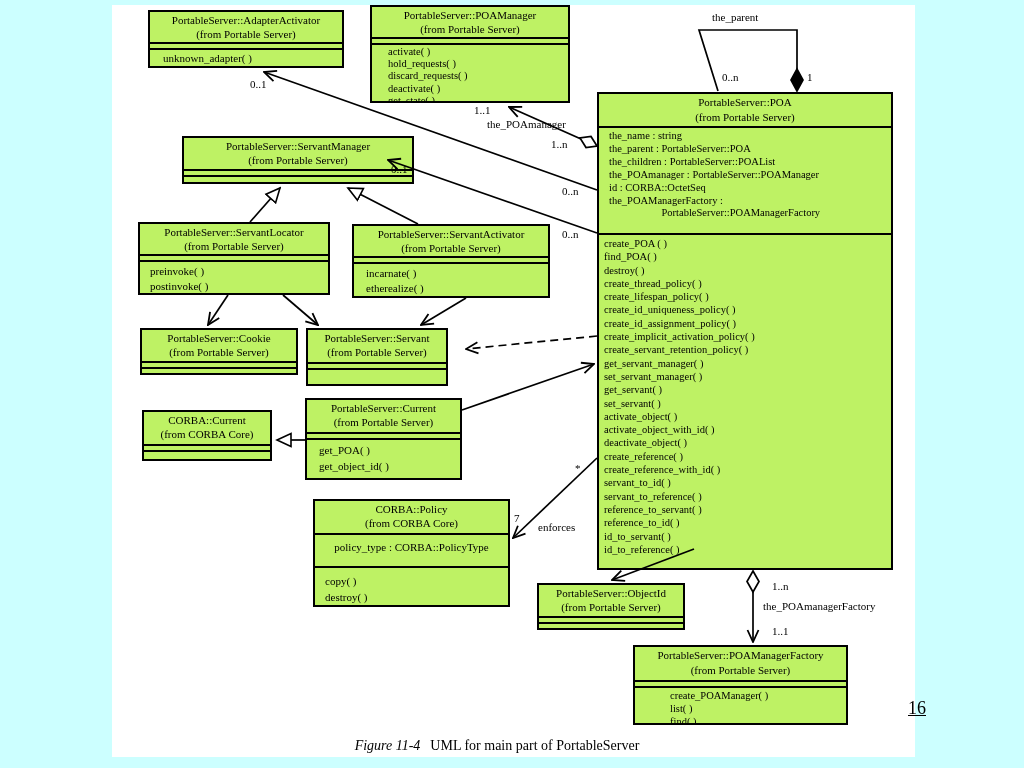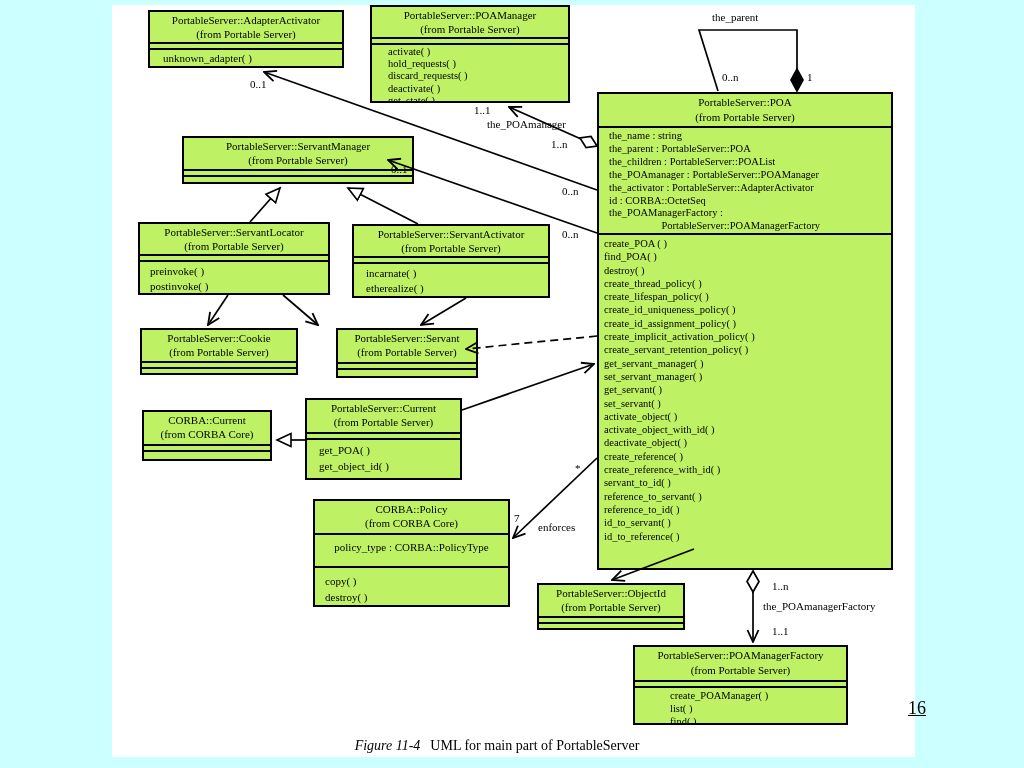--- a/index.html
+++ b/index.html
@@ -55,21 +55,20 @@
 <div class="uml" style="left:597px;top:92px;width:296px;height:478px">
   <div class="tt" style="height:31px;line-height:14.5px">
     <div>PortableServer::POA</div>
     <div>(from Portable Server)</div>
   </div>
   <div class="cp list" style="height:107px;padding:2px 0 0 10px;font-size:10.5px;line-height:12.9px">
       <div class="ln">the_name : string</div>
       <div class="ln">the_parent : PortableServer::POA</div>
       <div class="ln">the_children : PortableServer::POAList</div>
       <div class="ln">the_POAmanager : PortableServer::POAManager</div>
-      <div class="ln">the_activator : PortableServer::AdapterActivator</div>
       <div class="ln">id : CORBA::OctetSeq</div>
       <div class="ln">the_POAManagerFactory :</div>
       <div class="ln">                    PortableServer::POAManagerFactory</div>
     </div>
   <div class="cp fill list" style="padding:2px 0 0 5px;font-size:10.5px;line-height:13.3px">
       <div class="ln">create_POA ( )</div>
       <div class="ln">find_POA( )</div>
       <div class="ln">destroy( )</div>
       <div class="ln">create_thread_policy( )</div>
       <div class="ln">create_lifespan_policy( )</div>
@@ -80,20 +79,21 @@
       <div class="ln">get_servant_manager( )</div>
       <div class="ln">set_servant_manager( )</div>
       <div class="ln">get_servant( )</div>
       <div class="ln">set_servant( )</div>
       <div class="ln">activate_object( )</div>
       <div class="ln">activate_object_with_id( )</div>
       <div class="ln">deactivate_object( )</div>
       <div class="ln">create_reference( )</div>
       <div class="ln">create_reference_with_id( )</div>
       <div class="ln">servant_to_id( )</div>
+      <div class="ln">servant_to_reference( )</div>
       <div class="ln">reference_to_servant( )</div>
       <div class="ln">reference_to_id( )</div>
       <div class="ln">id_to_servant( )</div>
       <div class="ln">id_to_reference( )</div>
     </div>
 </div>
 
 <div class="uml" style="left:182px;top:136px;width:232px;height:48px">
   <div class="tt" style="height:30px">
     <div>PortableServer::ServantManager</div>
@@ -129,21 +129,21 @@
 
 <div class="uml" style="left:140px;top:328px;width:158px;height:47px">
   <div class="tt" style="height:30px">
     <div>PortableServer::Cookie</div>
     <div>(from Portable Server)</div>
   </div>
   <div class="cp empty"></div>
   <div class="cp fill"></div>
 </div>
 
-<div class="uml" style="left:336px;top:328px;width:142px;height:50px">
+<div class="uml" style="left:306px;top:328px;width:142px;height:58px">
   <div class="tt" style="height:31px">
     <div>PortableServer::Servant</div>
     <div>(from Portable Server)</div>
   </div>
   <div class="cp empty"></div>
   <div class="cp fill"></div>
 </div>
 
 <div class="uml" style="left:142px;top:410px;width:130px;height:51px">
   <div class="tt" style="height:31px">

